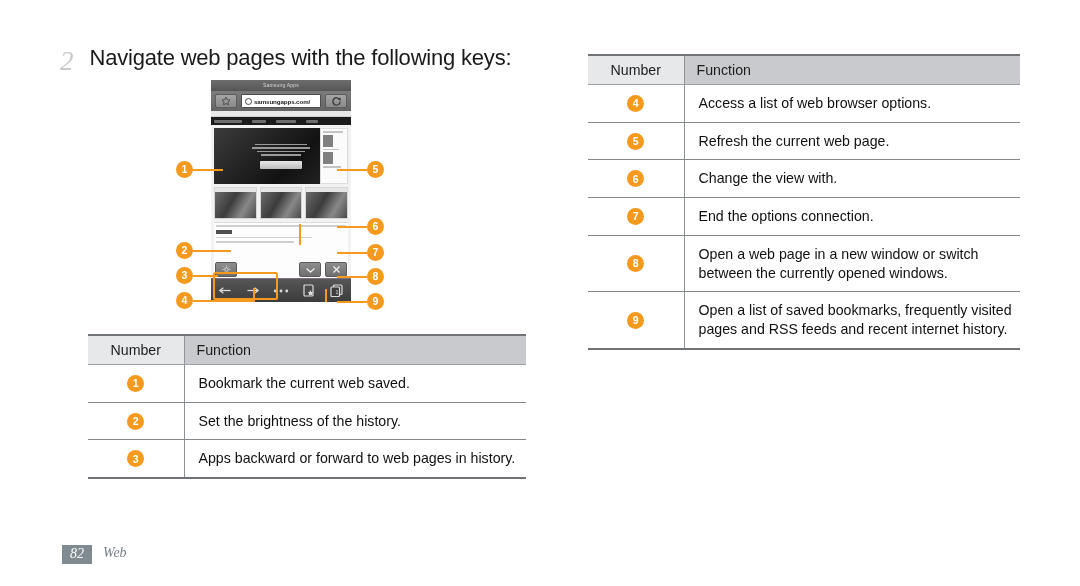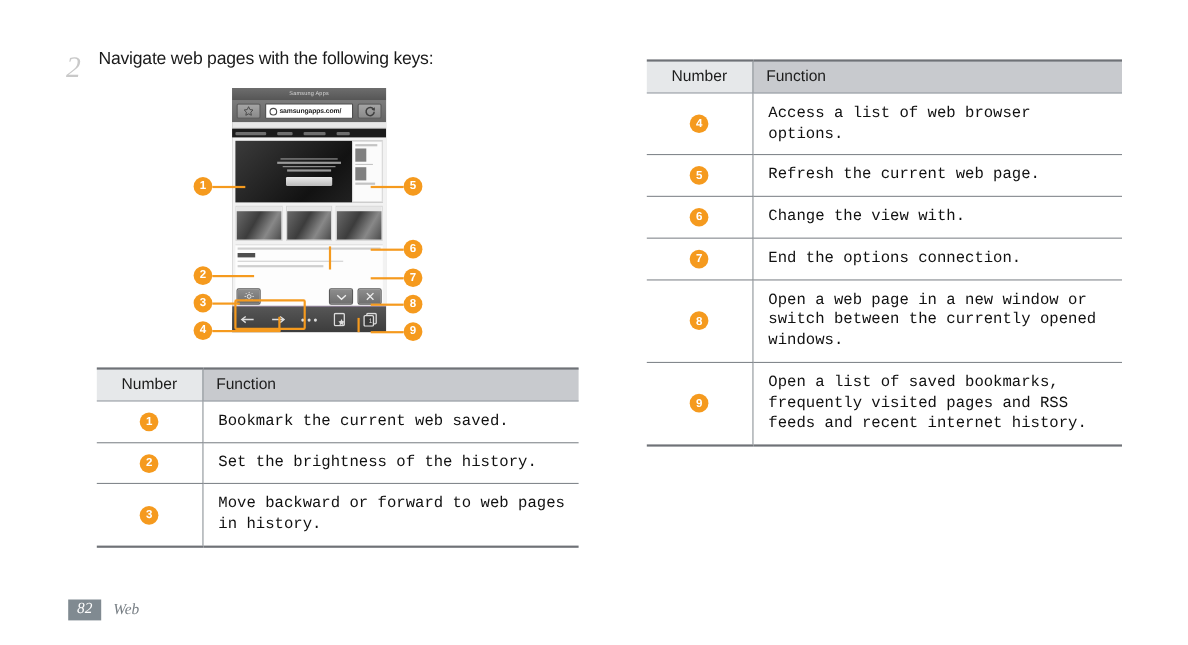--- a/index.html
+++ b/index.html
@@ -26,21 +26,21 @@
   }
   .step-num {
     font-family: "Liberation Serif", serif;
     font-size: 27px;
     font-style: italic;
     color: #c9c9c9;
     line-height: 1;
     padding-top: 4px;
   }
   .step-text {
-    font-size: 16px;
+    font-size: 22px;
     color: #1a1a1a;
     line-height: 1.25;
     letter-spacing: -0.2px;
     white-space: nowrap;
   }
 
   
   .figure {
     position: absolute;
     left: 165px; top: 76px;
@@ -257,32 +257,31 @@
     width: 96px;
     text-align: center;
     vertical-align: middle;
     border-right: 1px solid #8e9398;
     padding: 0;
   }
   .tbl td.fn {
     padding: 9px 8px 9px 14px;
     line-height: 1.32;
     vertical-align: middle;
-    font-family: Liberation Mono, monospace;
   }
   .tbl tr.row td { border-bottom: 1px solid #83888d; }
   .tbl tr.last td { border-bottom: 2px solid #6f7277; }
   .numcol .badge { margin: 0 auto; }
 
   
   .footer {
     position: absolute;
     left: 62px; bottom: 22px;
     display: flex;
-    align-items: center;
+    align-items: flex-start;
     gap: 11px;
   }
   .pagenum {
     background: #808a91;
     color: #ffffff;
     font-family: "Liberation Serif", serif;
     font-style: italic;
     font-size: 14px;
     padding: 2px 8px 3px 8px;
     line-height: 1;
@@ -503,21 +502,21 @@
     <tr class="row">
       <td class="numcol">
         <span class="badge">2</span>
       </td>
       <td class="fn">Set the brightness of the history.</td>
     </tr>
     <tr class="last">
       <td class="numcol">
         <span class="badge">3</span>
       </td>
-      <td class="fn">Move backward or forward to web pages in history.</td>
+      <td class="fn">Apps backward or forward to web pages in history.</td>
     </tr>
   </tbody>
     </table>
 
   <table class="tbl" style="left:588px; top:54px; width:432px;">
     <tbody>
         <tr class="hdr">
       <td class="numcol">Number</td>
       <td>Function</td>
     </tr>

